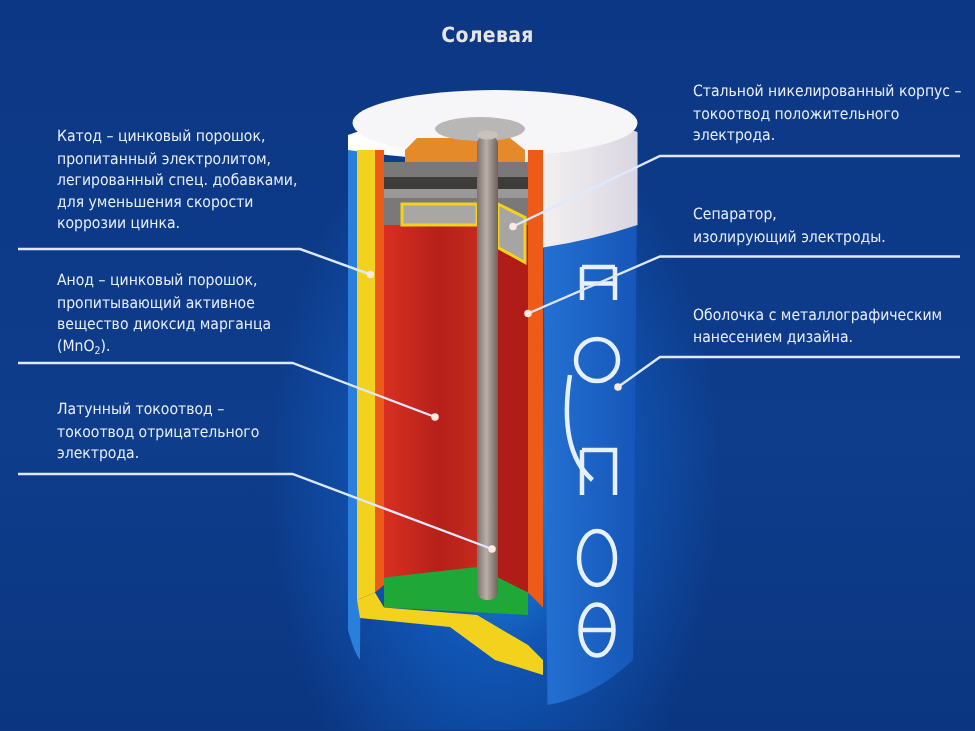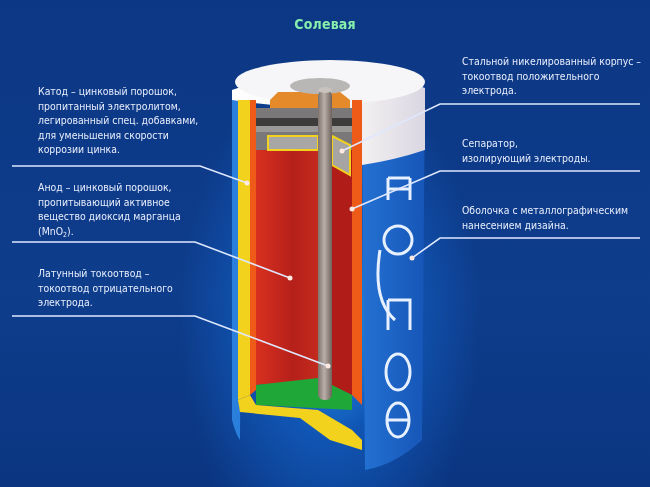--- a/index.html
+++ b/index.html
@@ -3,21 +3,21 @@
 <meta charset="utf-8">
 <style>
   html,body{margin:0;padding:0;}
   body{width:650px;height:487px;overflow:hidden;position:relative;
        background:#0d3a86;font-family:"DejaVu Sans Condensed","DejaVu Sans",sans-serif;}
   .bg{position:absolute;inset:0;
       background:
         radial-gradient(ellipse 150px 260px at 330px 320px, rgba(40,170,255,0.85) 0%, rgba(20,110,220,0.55) 45%, rgba(13,58,134,0) 100%),
         linear-gradient(180deg,#0c3784 0%,#0e3d8c 60%,#0b3580 100%);}
   .title{position:absolute;left:0;width:650px;top:16px;text-align:center;
-         color:#86efac;font-weight:bold;font-size:14px;letter-spacing:0.2px;}
+         color:#e5e5e5;font-weight:bold;font-size:14px;letter-spacing:0.2px;}
   .label{position:absolute;color:#e8eefc;font-size:10.4px;line-height:14.6px;
          font-family:"DejaVu Sans",sans-serif;transform:scaleX(0.9);transform-origin:left top;white-space:nowrap;}
   svg{position:absolute;left:0;top:0;}
   sub{font-size:7px;vertical-align:-2px;}
 </style>
 </head>
 <body>
 
 <div class="bg"></div>
 

